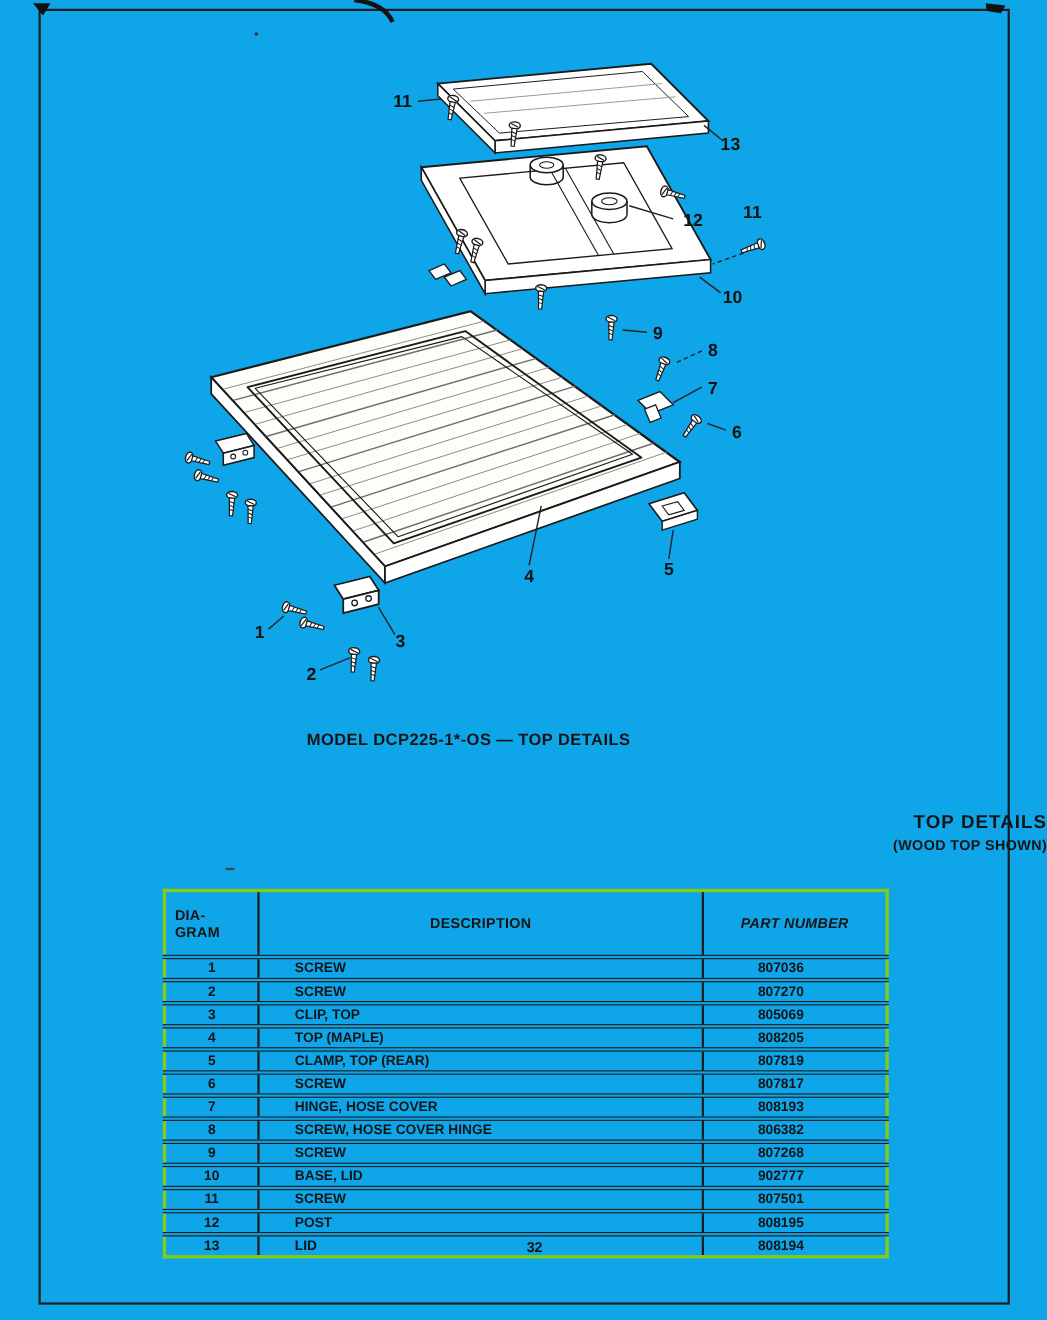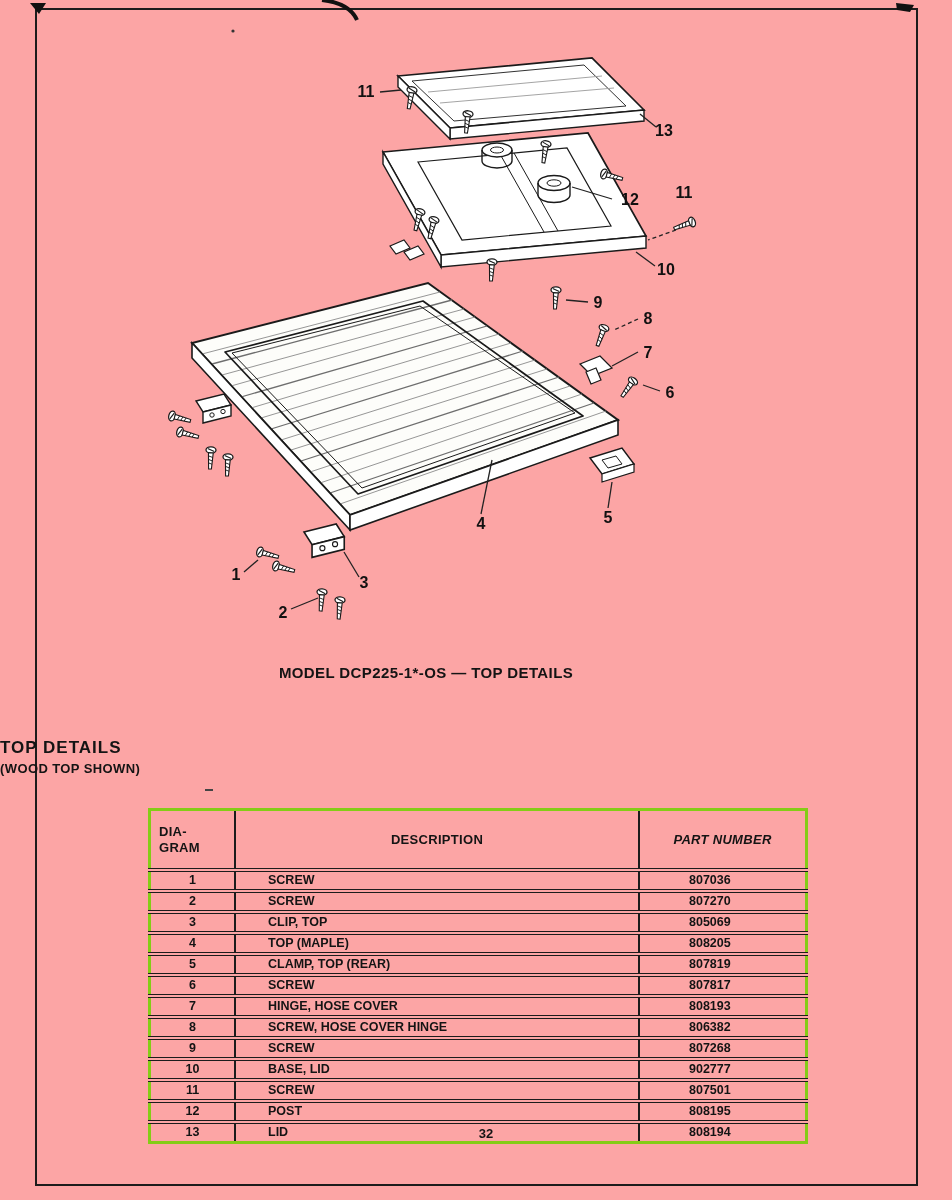--- a/index.html
+++ b/index.html
@@ -1,23 +1,23 @@
 <!DOCTYPE html>
 <html><head>
 <meta charset="utf-8">
 <style>
   html,body{margin:0;padding:0;background:#ffffff;}
-  .page{position:relative;width:952px;height:1200px;background:#fca5a5;
+  .page{position:relative;width:952px;height:1200px;background:#0ea5e9;
         font-family:"Liberation Sans",sans-serif;color:#141414;overflow:hidden;}
   .page-frame{position:absolute;left:35px;top:8px;width:883px;height:1178px;
         border:2px solid #1c1c1c;box-sizing:border-box;}
   .diagram{position:absolute;left:0;top:0;font-family:"Liberation Sans",sans-serif;}
   .caption{position:absolute;left:0;top:664px;width:852px;text-align:center;
         font-weight:bold;font-size:15px;letter-spacing:.4px;}
-  .heading{position:absolute;left:0;top:738px;width:952px;text-align:left;font-weight:bold;}
+  .heading{position:absolute;left:0;top:738px;width:952px;text-align:right;font-weight:bold;}
   .h1{font-size:17px;letter-spacing:1px;}
   .h2{font-size:13px;margin-top:3px;letter-spacing:.4px;}
   table.parts{position:absolute;left:148px;top:808px;width:660px;
         border-collapse:collapse;border:3px solid #84cc16;font-weight:bold;table-layout:fixed;}
   .parts th,.parts td{border-left:2px solid #1c1c1c;border-right:2px solid #1c1c1c;}
   .parts thead th{border-bottom:4px double #1c1c1c;font-size:13px;height:55px;
         vertical-align:middle;letter-spacing:.3px;}
   th.c1{width:74px;text-align:left;padding-left:8px;line-height:1.18;}
   th.c2{width:400px;}
   th.c3{text-align:center;font-style:italic;}

